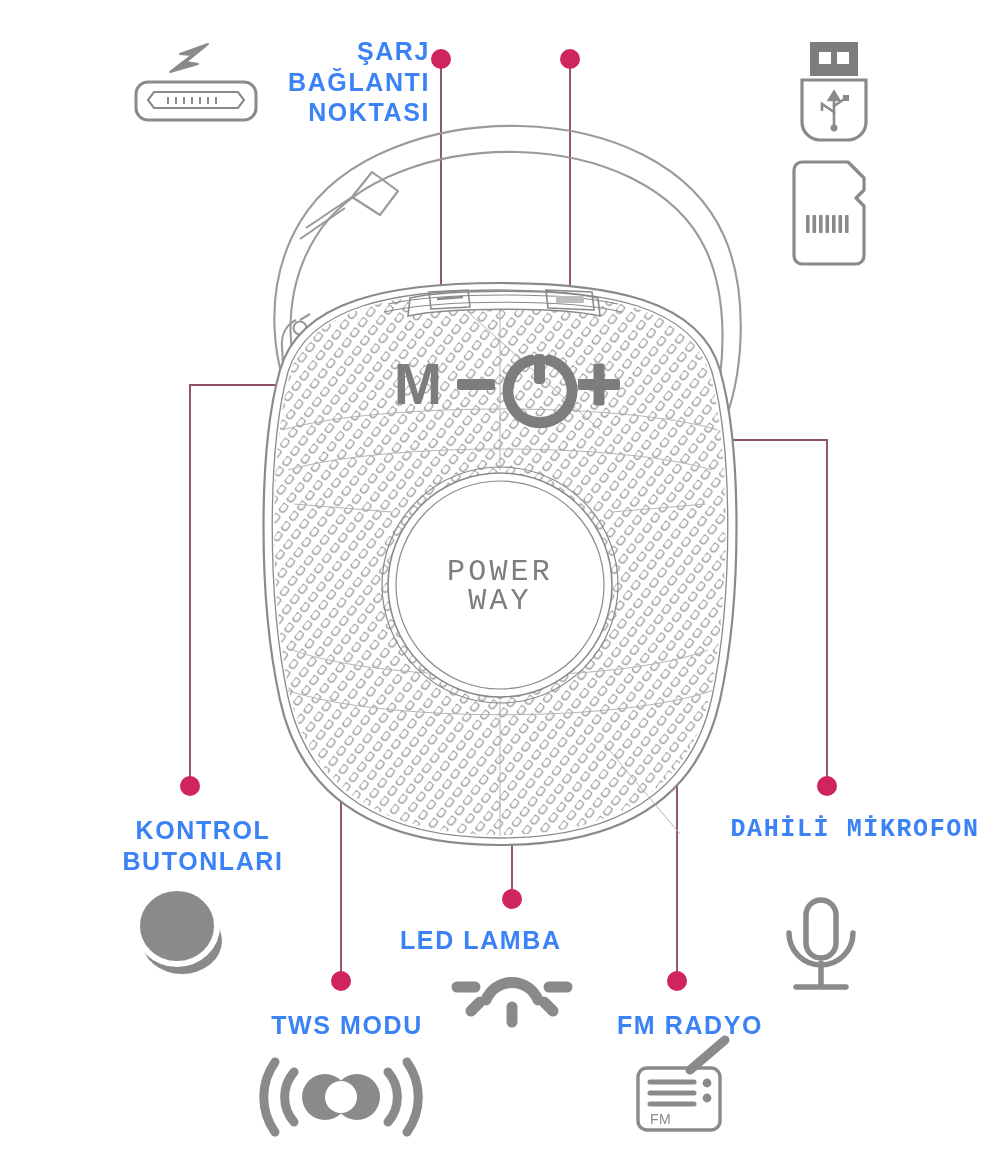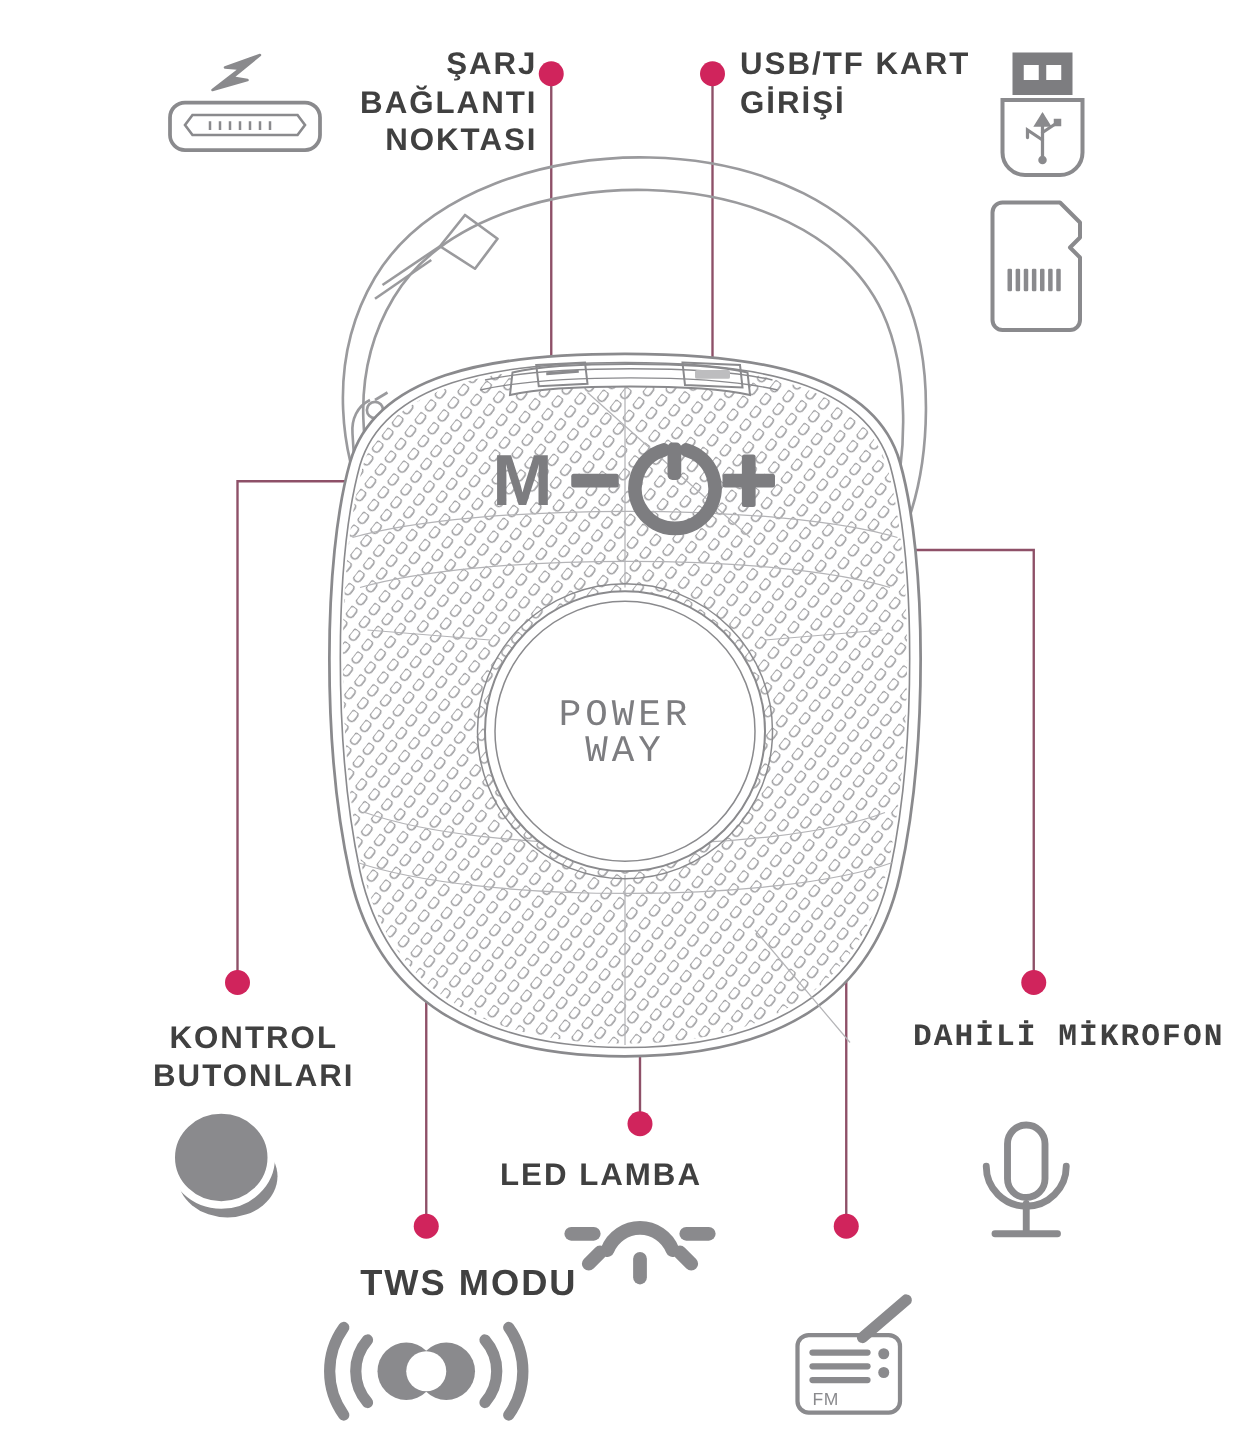--- a/index.html
+++ b/index.html
@@ -16,32 +16,32 @@
     overflow:hidden;
   }
   #artboard{
     position:absolute;
     inset:0;
     width:1000px;
     height:1153px;
   }
   .callout-label{
     position:absolute;
-    color:#404040;
+    color:#3b82f6;
     font-weight:700;
     letter-spacing:1.6px;
     line-height:1.22;
     text-transform:uppercase;
     white-space:pre-line;
     user-select:none;
   }
   .lbl-charging{ left:270px; top:36px; width:160px; text-align:right; font-size:25px; }
   .lbl-usb    { left:592px; top:36px; width:240px; text-align:left;  font-size:25px; }
   .lbl-control{ left:48px;  top:815px; width:310px; text-align:center; font-size:25px; }
-  .lbl-tws    { left:232px; top:1010px; width:230px; text-align:right; font-size:29px; }
+  .lbl-tws    { left:232px; top:1010px; width:230px; text-align:center; font-size:25px; }
   .lbl-led    { left:400px; top:925px; width:230px; font-size:25px; }
   .lbl-fm     { left:575px; top:1010px; width:230px; text-align:center; font-size:25px; }
   .lbl-mic    { left:730px; top:815px; width:250px; text-align:center; font-size:25px;font-family:Liberation Mono, monospace; }
 </style>
 </head>
 <body>
 
 <div id="stage">
 
   <svg id="artboard" viewBox="0 0 1000 1153" xmlns="http://www.w3.org/2000/svg">
@@ -296,26 +296,25 @@
       <line x1="821" y1="963" x2="821" y2="985"></line>
       <line x1="796" y1="987" x2="846" y2="987"></line>
     </g>
 
   </svg>
 
   <div class="callout-label lbl-charging">ŞARJ
 BAĞLANTI
 NOKTASI</div>
 
-  <div class="callout-label lbl-usb">USB/TF KART
-GİRİŞİ</div>
 
   <div class="callout-label lbl-control">KONTROL
 BUTONLARI</div>
 
   <div class="callout-label lbl-tws">TWS MODU</div>
 
   <div class="callout-label lbl-led">LED LAMBA</div>
 
+  <div class="callout-label lbl-fm">FM RADYO</div>
 
   <div class="callout-label lbl-mic">DAHİLİ MİKROFON</div>
 
 </div>
 
 </body></html>

